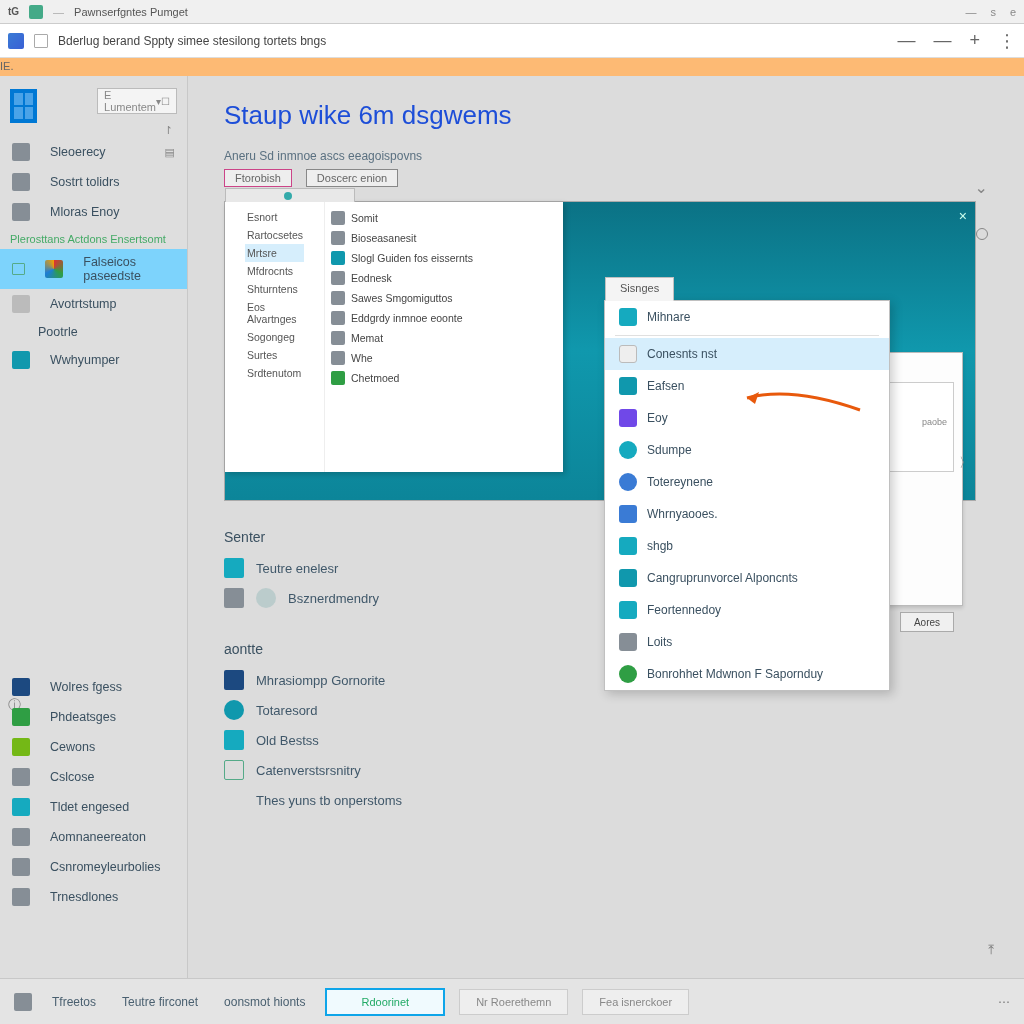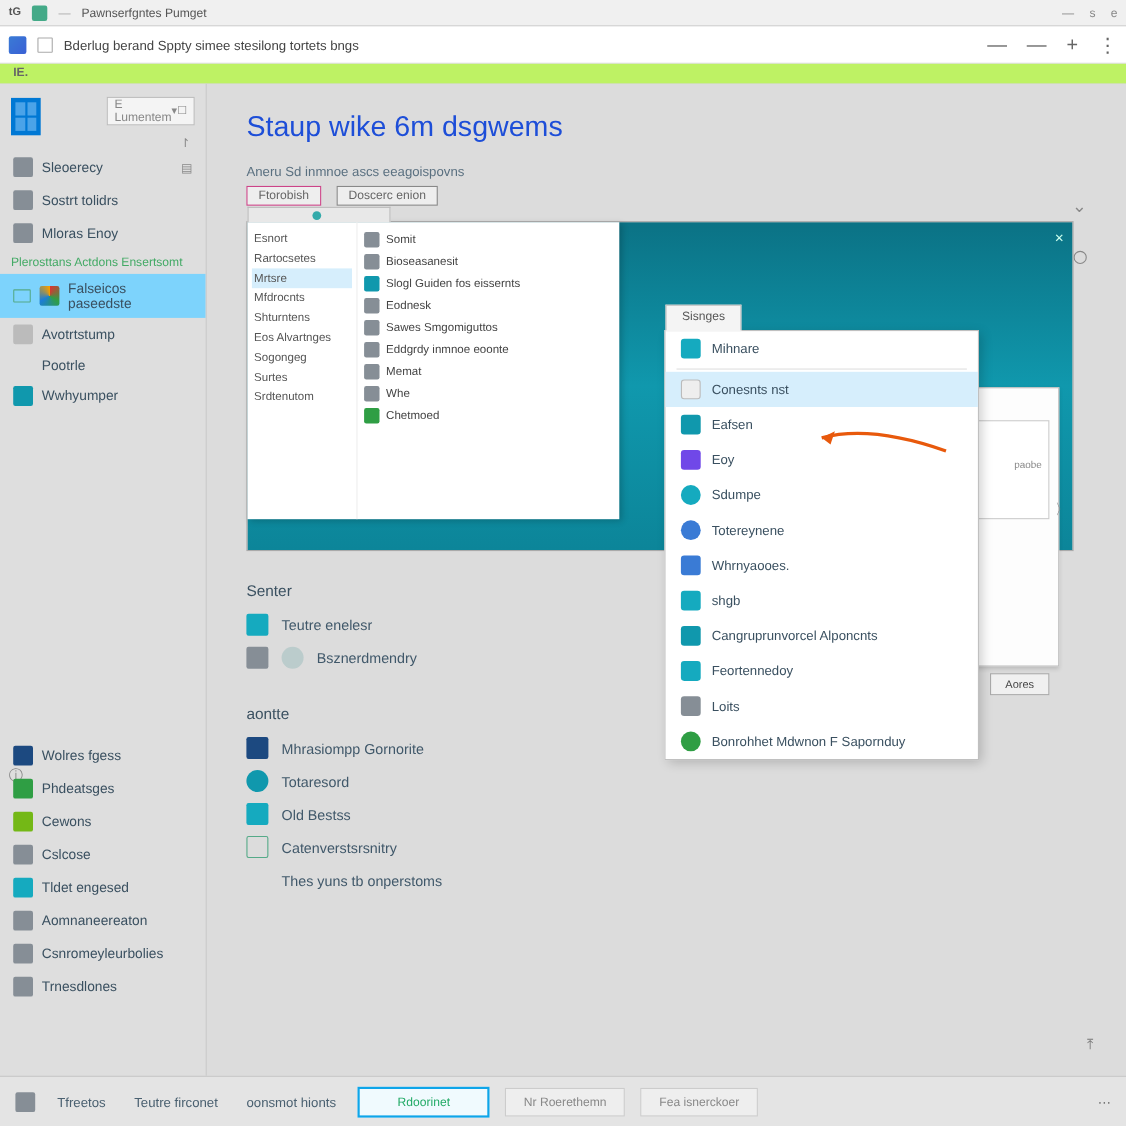--- a/index.html
+++ b/index.html
@@ -3,40 +3,40 @@
 <meta charset="utf-8">
 <style>
 * { margin: 0; padding: 0; box-sizing: border-box; font-family: "Segoe UI", Tahoma, sans-serif; }
 body { width: 1024px; height: 1024px; background: #d0d0d0; overflow: hidden; position: relative; font-size: 13px; color: #444; }
 .titlebar { height: 24px; background: #f0f0f0; display: flex; align-items: center; padding: 0 8px; gap: 10px; border-bottom: 1px solid #ccc; font-size: 11px; color: #555; }
 .titlebar .icon-sm { width: 14px; height: 14px; background: #4a8; border-radius: 2px; }
 .titlebar .right { margin-left: auto; display: flex; gap: 14px; color: #888; }
 .tabbar { height: 34px; background: #fff; display: flex; align-items: center; padding: 0 8px; gap: 10px; border-bottom: 1px solid #ddd; font-size: 12px; color: #444; }
 .tabbar .favicon { width: 16px; height: 16px; background: linear-gradient(135deg,#3a7bd5,#3a60d5); border-radius: 2px; }
 .tabbar .right-controls { margin-left: auto; display: flex; gap: 18px; font-size: 18px; color: #666; }
-.crumb { height: 18px; padding: 2px 12px; font-size: 11px; color: #666; background: #bef264; font-weight: bold; }
+.crumb { height: 18px; padding: 2px 0; font-size: 11px; color: #666; background: #fdba74; }
 .main { position: absolute; top: 76px; left: 0; right: 0; bottom: 46px; display: flex; }
 .sidebar { width: 188px; background: #dedede; padding: 8px 0; border-right: 1px solid #c8c8c8; overflow: hidden; }
 .sb-group-header { font-size: 11px; color: #4a6; padding: 6px 10px 4px 10px; }
-.sb-item { display: flex; align-items: center; gap: 8px; padding: 6px 12px; font-size: 12.5px; color: #3a5060; cursor: pointer; }
+.sb-item { display: flex; align-items: center; gap: 20px; padding: 6px 12px; font-size: 12.5px; color: #3a5060; cursor: pointer; }
 .sb-item.selected { background: #7dd3fc; }
 .sb-item .ico { width: 18px; height: 18px; border-radius: 2px; flex-shrink: 0; }
 .sb-searchbox { margin: 4px 10px 10px 50px; height: 26px; border: 1px solid #bbb; background: #f4f4f4; display: flex; align-items: center; padding: 0 6px; font-size: 11px; color: #888; justify-content: space-between; }
 .sb-start { width: 34px; height: 34px; margin: 4px 10px 0 10px; background: #0078d4; display: grid; grid-template: 1fr 1fr / 1fr 1fr; gap: 2px; padding: 4px; }
 .sb-start div { background: #4aa3e8; }
 .sb-row { display: flex; align-items: center; }
 .content { flex: 1; background: #dcdcdc; padding: 24px 36px; position: relative; overflow: hidden; }
 h1 { font-size: 26px; font-weight: 300; color: #1d4ed8; margin-bottom: 18px; }
 .subh { font-size: 12px; color: #5a7080; margin-bottom: 6px; }
 .chipbar { display: flex; gap: 14px; margin-bottom: 14px; }
 .chip { border: 1px solid #c48; padding: 2px 10px; font-size: 11px; color: #666; background: #eee; }
 .chip.alt { border-color: #888; }
 .preview-canvas { position: relative; width: 752px; height: 300px; background: linear-gradient(180deg,#0b7285 0%, #1098ad 50%, #0c8599 100%); border: 1px solid #aaa; }
 .start-menu { position: absolute; top: 0; left: 0; width: 338px; height: 270px; background: #fff; box-shadow: 2px 2px 6px rgba(0,0,0,.2); display: flex; font-size: 11px; }
-.sm-col-a { width: 100px; padding: 6px 4px; border-right: 1px solid #eee; }
+.sm-col-a { width: 100px; padding: 6px 20px; border-right: 1px solid #eee; }
 .sm-col-a .row { padding: 3px 2px; color: #555; font-size: 10.5px; }
 .sm-col-b { flex: 1; padding: 6px 2px; }
 .sm-col-b .row { display: flex; align-items: center; gap: 6px; padding: 3px 4px; font-size: 10.5px; color: #444; }
 .sm-col-b .row .ic { width: 14px; height: 14px; border-radius: 2px; flex-shrink: 0; }
 .start-tabs { position: absolute; top: -14px; left: 0; width: 130px; height: 14px; background: #e8e8e8; border: 1px solid #bbb; border-bottom: none; display: flex; align-items: center; justify-content: center; font-size: 9px; color: #666; }
 .start-tabs .dot { width: 8px; height: 8px; border-radius: 50%; background: #3aa; margin-right: 4px; }
 .dialog-right { position: absolute; top: 150px; right: 12px; width: 130px; height: 254px; background: #fdfdfd; border: 1px solid #bbb; box-shadow: 0 2px 4px rgba(0,0,0,.15); }
 .dialog-right .hdr { font-size: 10px; color: #666; padding: 6px; }
 .dialog-right .body { margin: 6px 8px; height: 90px; background: #fff; border: 1px solid #ccc; position: relative; }
 .dialog-right .chev { position: absolute; right: -10px; top: 40%; color: #888; }

